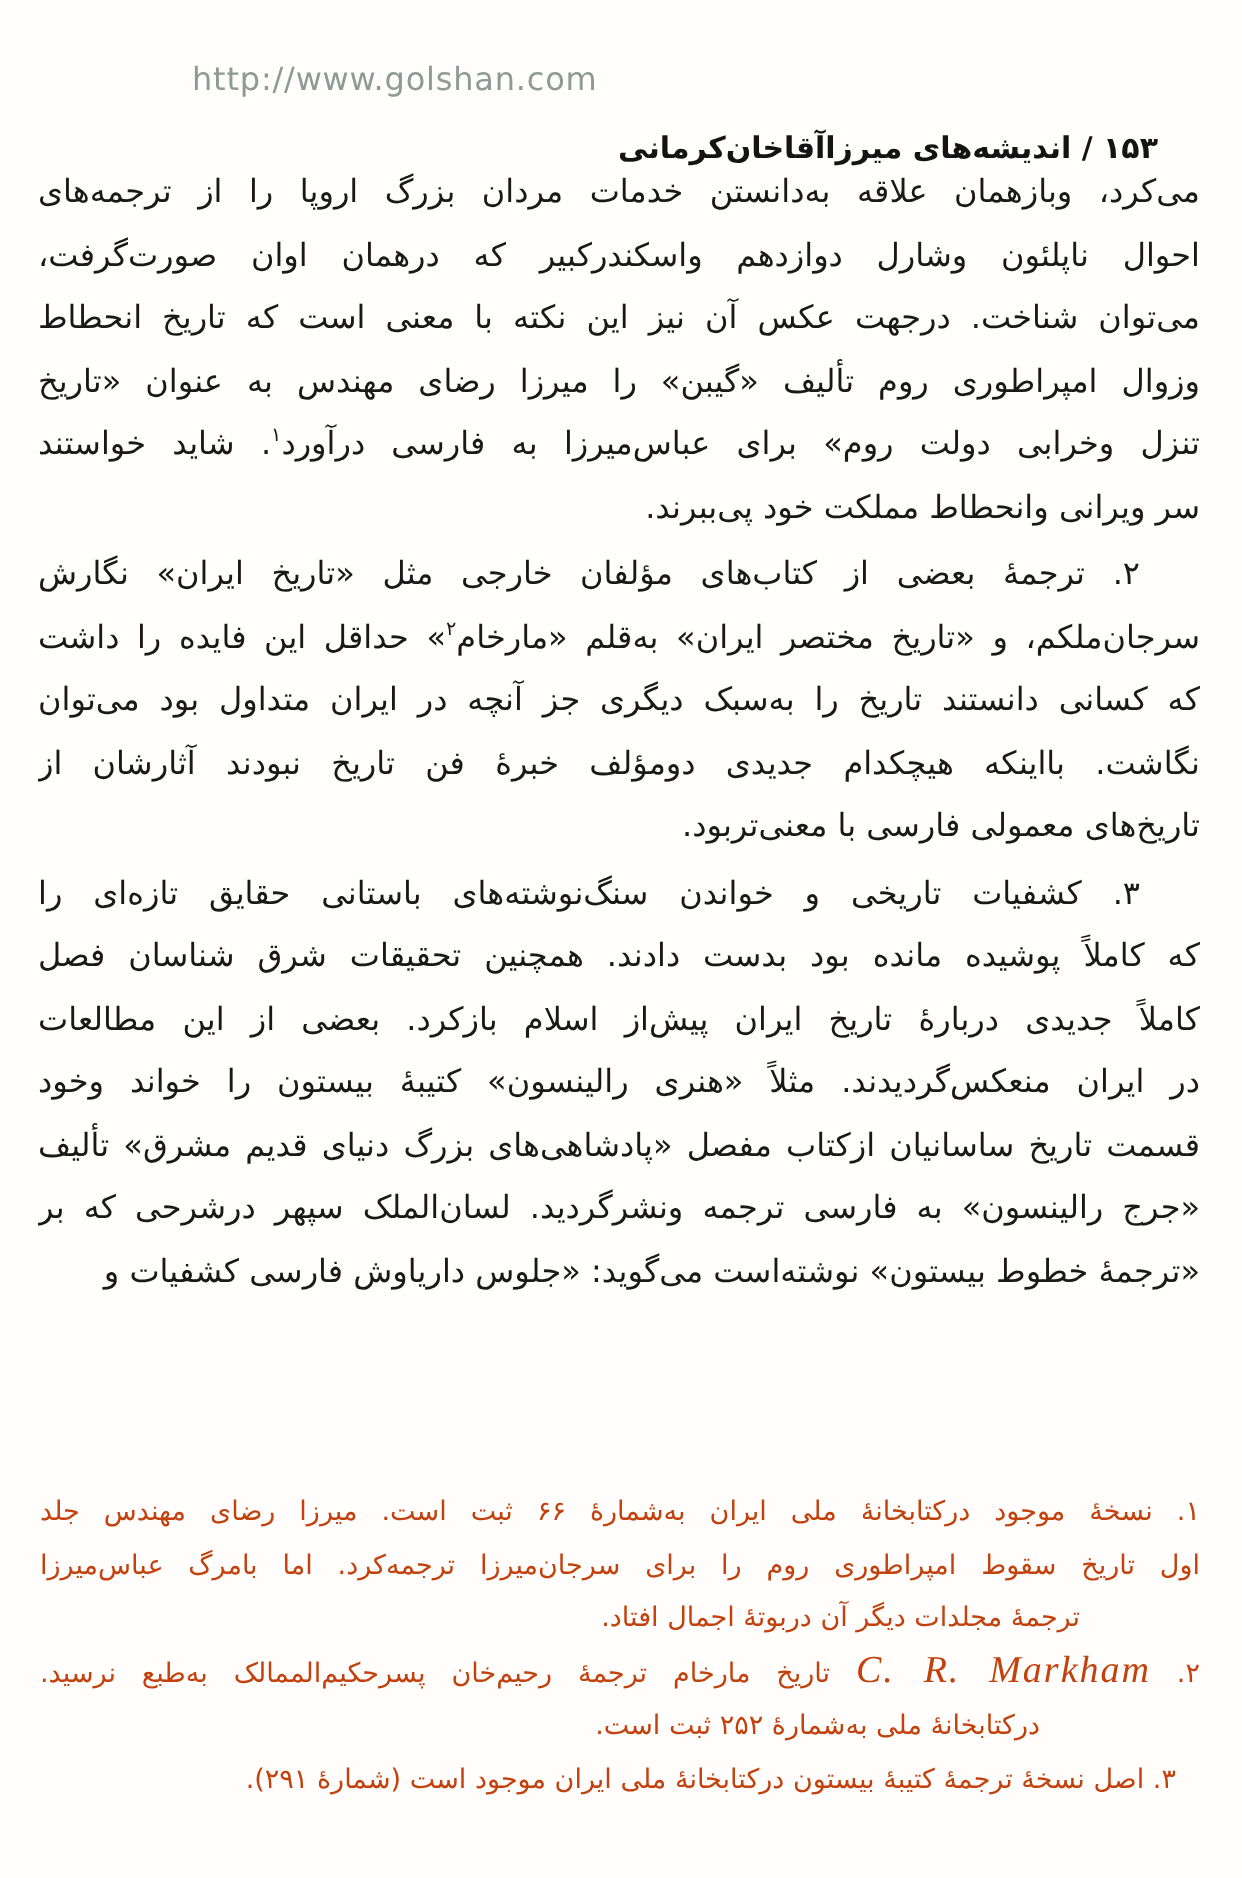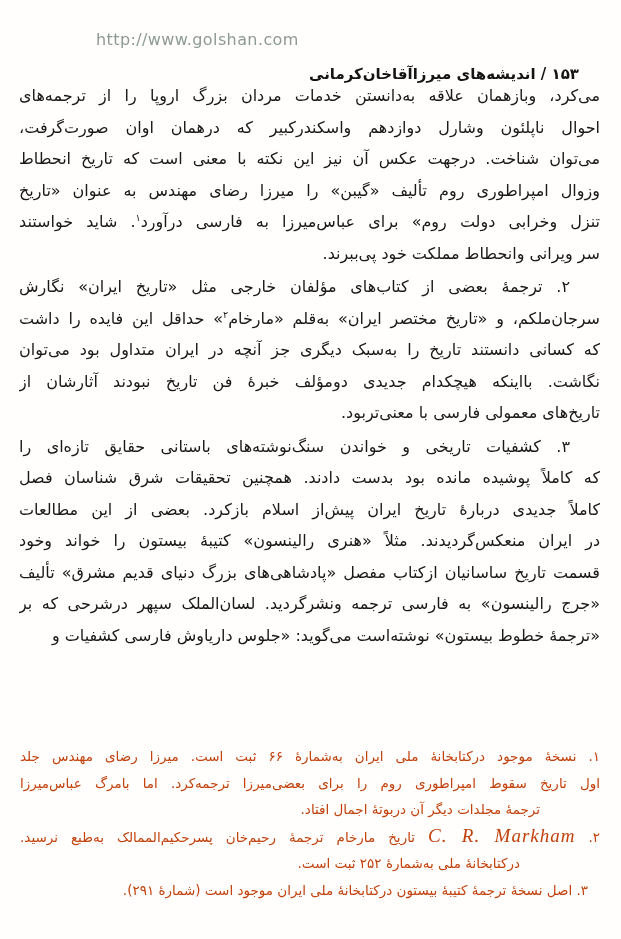--- a/index.html
+++ b/index.html
@@ -74,21 +74,21 @@
         <div class="line"><span>در ایران منعکس‌گردیدند. مثلاً «هنری رالینسون» کتیبهٔ بیستون را خواند وخود</span></div>
         <div class="line"><span>قسمت تاریخ ساسانیان ازکتاب مفصل «پادشاهی‌های بزرگ دنیای قدیم مشرق» تألیف</span></div>
         <div class="line"><span>«جرج رالینسون» به فارسی ترجمه ونشرگردید. لسان‌الملک سپهر درشرحی که بر</span></div>
         <div class="line last"><span>«ترجمهٔ خطوط بیستون» نوشته‌است می‌گوید: «جلوس داریاوش فارسی کشفیات و</span></div>
       </div>
     </div>
 
   <div class="footnotes" id="footnotes">
       <div class="footnote">
         <div class="line"><span>۱. نسخهٔ موجود درکتابخانهٔ ملی ایران به‌شمارهٔ ۶۶ ثبت است. میرزا رضای مهندس جلد</span></div>
-        <div class="line"><span>اول تاریخ سقوط امپراطوری روم را برای بعضی‌میرزا ترجمه‌کرد. اما بامرگ عباس‌میرزا</span></div>
+        <div class="line"><span>اول تاریخ سقوط امپراطوری روم را برای سرجان‌میرزا ترجمه‌کرد. اما بامرگ عباس‌میرزا</span></div>
         <div class="line last" style="padding-right: 60px;"><span>ترجمهٔ مجلدات دیگر آن دربوتهٔ اجمال افتاد.</span></div>
       </div>
       <div class="footnote">
         <div class="line"><span>۲. </span><span class="latin">C. R. Markham</span><span> تاریخ مارخام ترجمهٔ رحیم‌خان پسرحکیم‌الممالک به‌طبع نرسید.</span></div>
         <div class="line last" style="padding-right: 80px;"><span>درکتابخانهٔ ملی به‌شمارهٔ ۲۵۲ ثبت است.</span></div>
       </div>
       <div class="footnote">
         <div class="line last" style="padding-right: 12px;"><span>۳. اصل نسخهٔ ترجمهٔ کتیبهٔ بیستون درکتابخانهٔ ملی ایران موجود است (شمارهٔ ۲۹۱).</span></div>
       </div>
     </div>

